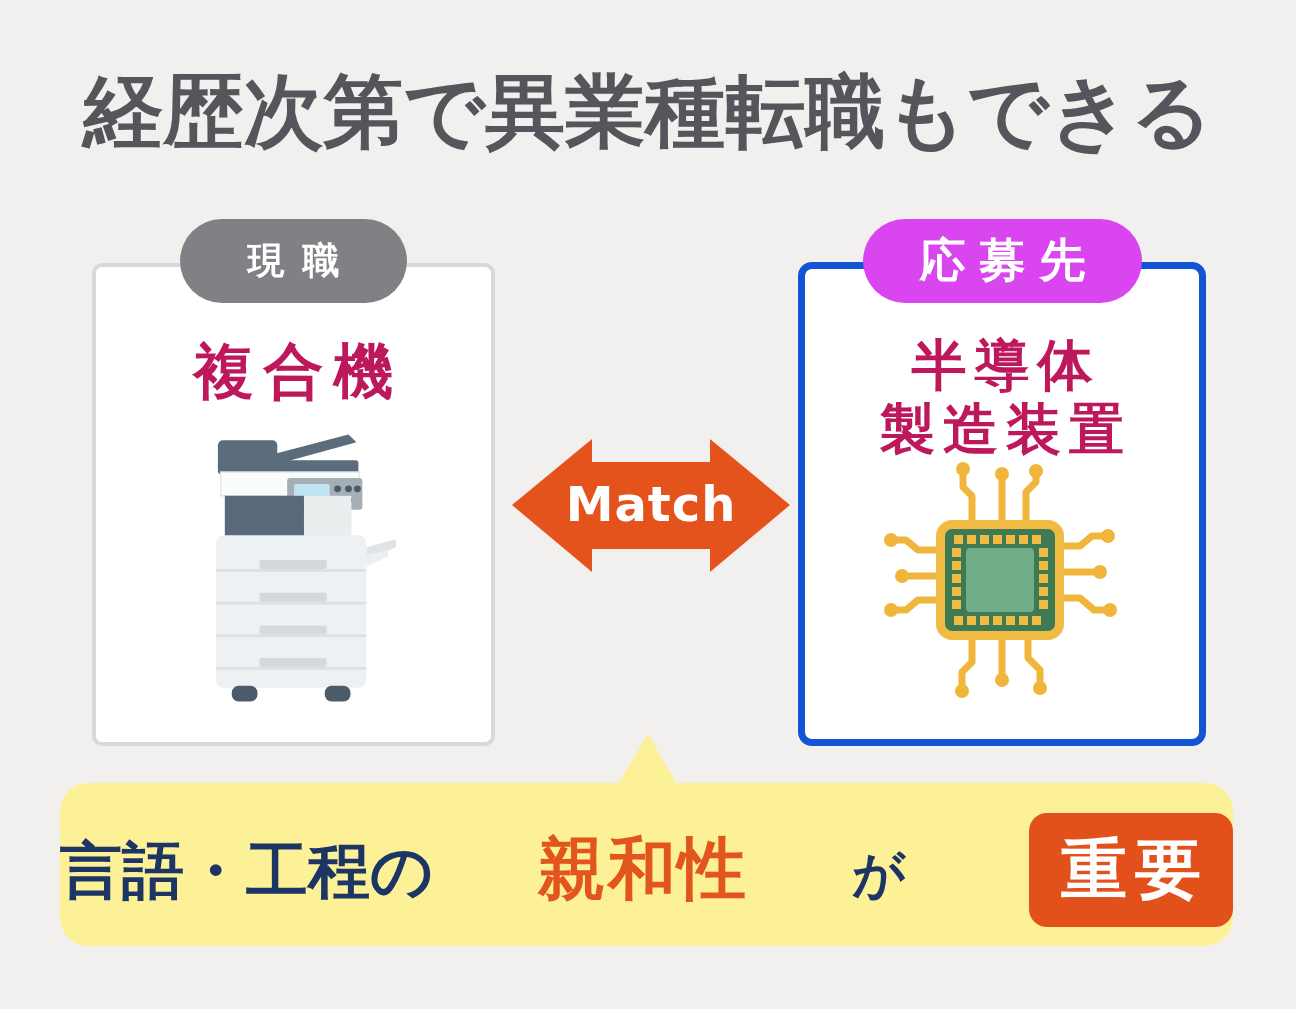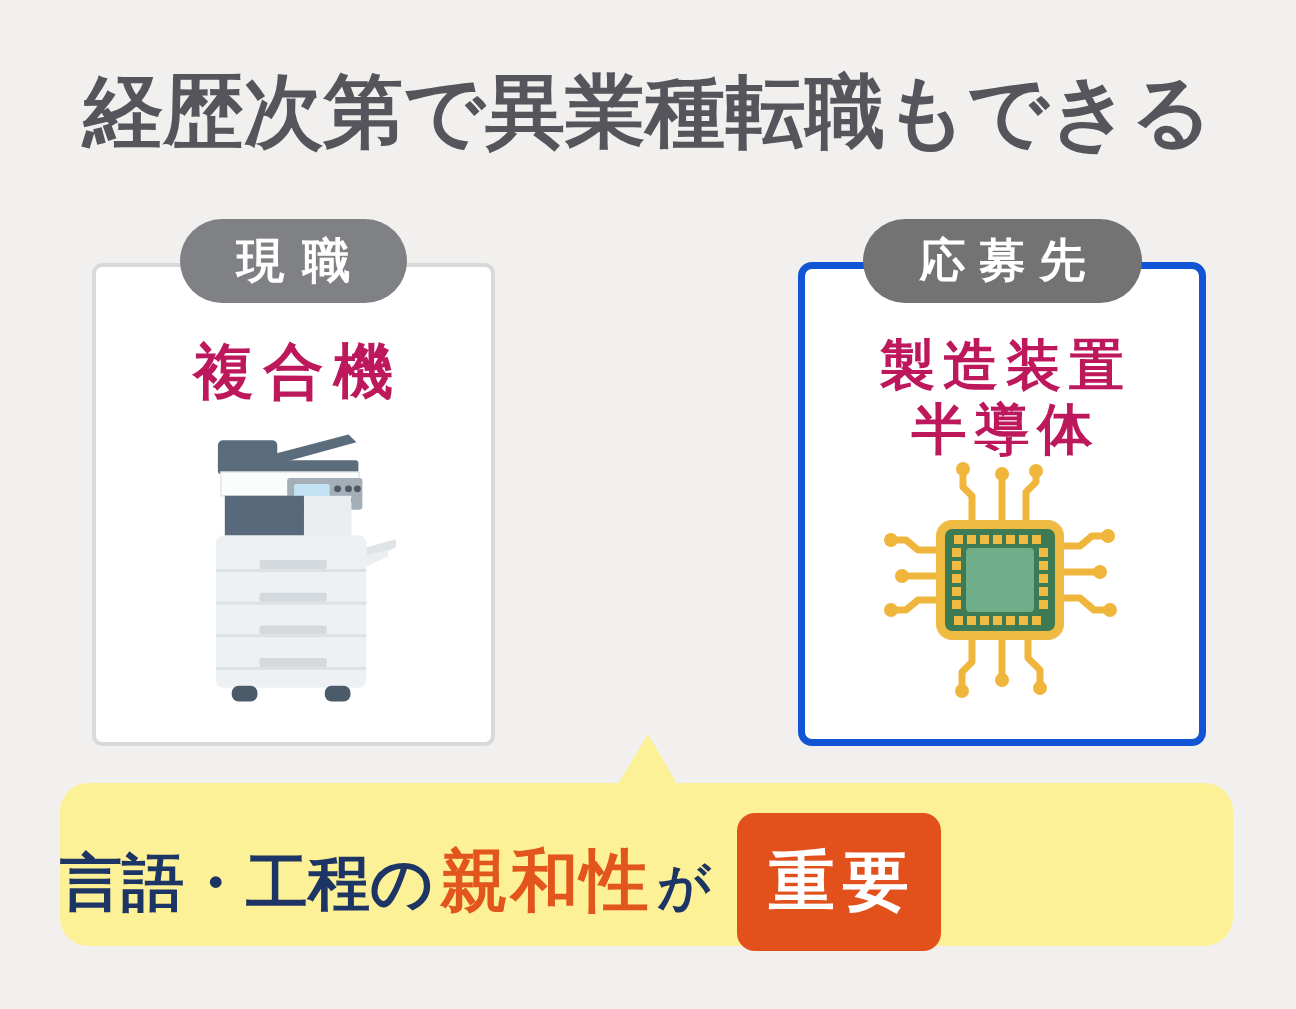--- a/index.html
+++ b/index.html
@@ -26,24 +26,24 @@
   }
   .panel.target{
     left:798px;top:262px;width:408px;height:484px;
     border:7px solid #1155d4;border-radius:14px;
   }
 
   
   .pill{
     position:absolute;display:flex;align-items:center;justify-content:center;
     color:#ffffff;font-weight:bold;border-radius:42px;
-    font-size:48px;letter-spacing:18px;text-indent:18px;white-space:nowrap;
+    font-size:37px;letter-spacing:18px;text-indent:18px;white-space:nowrap;
   }
   .pill.gray{left:180px;top:219px;width:227px;height:84px;background:#808185;}
-  .pill.blue{left:863px;top:219px;width:279px;height:84px;background:#737373;font-size:46px;letter-spacing:14px;text-indent:14px;}
+  .pill.blue{left:863px;top:219px;width:279px;height:84px;background:#d946ef;font-size:46px;letter-spacing:14px;text-indent:14px;}
 
   
   .job-name{
     position:absolute;color:#be185d;font-weight:bold;text-align:center;white-space:nowrap;
   }
   .job-name.current-name{
     left:92px;top:332px;width:403px;font-size:60px;letter-spacing:10px;text-indent:10px;
   }
   .job-name.target-name{
     left:798px;top:334px;width:408px;font-size:55px;line-height:1.16;letter-spacing:8px;text-indent:8px;
@@ -59,36 +59,36 @@
     position:absolute;left:0;top:0;width:100%;height:100%;
     display:flex;align-items:center;justify-content:center;
     color:#ffffff;font-size:48px;font-weight:bold;letter-spacing:1px;
     padding-bottom:4px;box-sizing:border-box;
   }
 
   
   .banner{
     position:absolute;left:60px;top:783px;width:1173px;height:163px;
     background:#fdf198;border-radius:28px;
-    display:flex;align-items:baseline;justify-content:flex-start;
+    display:flex;align-items:baseline;justify-content:space-between;
     padding-top:30px;box-sizing:border-box;white-space:nowrap;
   }
   .banner-pointer{
     position:absolute;left:558px;top:-49px;width:0;height:0;
     border-left:30px solid transparent;
     border-right:29px solid transparent;
     border-bottom:50px solid #fdf198;
   }
   .banner .prefix{color:#1d3564;font-size:62px;font-weight:bold;}
   .banner .highlight{color:#e2551c;font-size:68px;font-weight:bold;margin:0 7px;letter-spacing:2px;}
   .banner .particle{color:#1d3564;font-size:52px;font-weight:bold;margin-right:26px;}
   .banner .emphasis{
     display:inline-block;background:#e2511c;color:#ffffff;
     font-size:66px;font-weight:bold;letter-spacing:8px;text-indent:8px;
-    padding:24px 24px;border-radius:18px;
+    padding:12px 24px;border-radius:18px;
   }
 </style>
 </head>
 <body>
 
 <div class="canvas">
 
   <div class="title">経歴次第で異業種転職もできる</div>
 
   <div class="panel current"></div>
@@ -128,26 +128,32 @@
       <rect x="52" y="131" width="68" height="9" rx="2" fill="#d3d9dc"></rect>
       <rect x="52" y="164" width="68" height="9" rx="2" fill="#d3d9dc"></rect>
       <rect x="52" y="197" width="68" height="9" rx="2" fill="#d3d9dc"></rect>
       <rect x="52" y="230" width="68" height="9" rx="2" fill="#d3d9dc"></rect>
 
       <rect x="24" y="258" width="26" height="16" rx="7" fill="#4c5b69"></rect>
       <rect x="118" y="258" width="26" height="16" rx="7" fill="#4c5b69"></rect>
     </svg>
   </div>
 
+  <div class="match-arrow">
+    <svg width="282" height="137" viewBox="0 0 282 137" xmlns="http://www.w3.org/2000/svg">
+      <polygon points="2,68 82,2 82,25 200,25 200,2 280,68 200,135 200,112 82,112 82,135" fill="#e5531c"></polygon>
+    </svg>
+    <div class="match-label">Match</div>
+  </div>
 
   <div class="panel target"></div>
   <div class="pill blue">応募先</div>
   <div class="job-name target-name">
+    <div>半導体</div>
     <div>製造装置</div>
-    <div>半導体</div>
   </div>
 
   <div class="chip-wrap">
     <svg width="272" height="264" viewBox="0 0 272 264" xmlns="http://www.w3.org/2000/svg">
       <g stroke="#f0b63c" stroke-width="7" fill="none" stroke-linecap="round" stroke-linejoin="round">
 
         <path d="M106,72 L106,48 L97,39 L97,26"></path>
         <path d="M136,72 L136,32"></path>
         <path d="M160,72 L160,44 L170,34 L170,28"></path>
 

